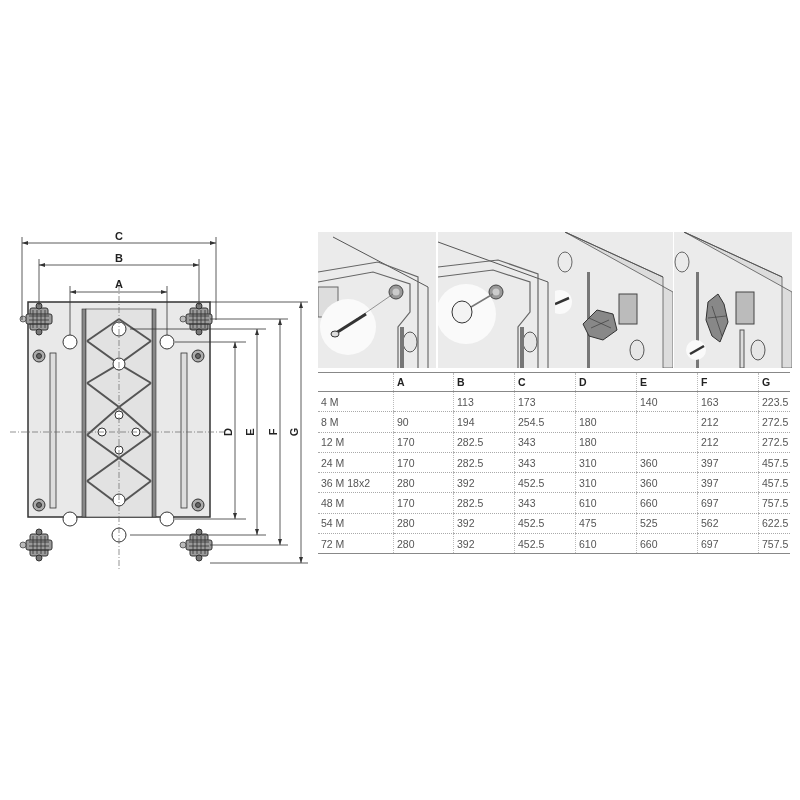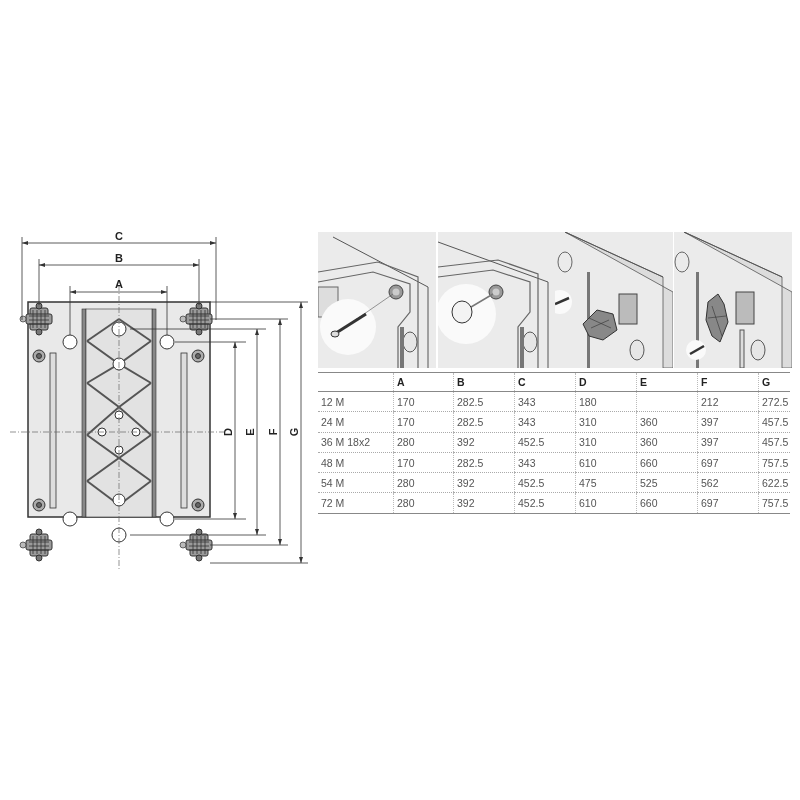--- a/index.html
+++ b/index.html
@@ -236,20 +236,40 @@
       <th class="c2">B</th>
       <th class="c3">C</th>
       <th class="c4">D</th>
       <th class="c5">E</th>
       <th class="c6">F</th>
       <th class="c7">G</th>
     </tr>
   </thead>
   <tbody>
     <tr>
+      <td>4 M</td>
+        <td></td>
+        <td>113</td>
+        <td>173</td>
+        <td></td>
+        <td>140</td>
+        <td>163</td>
+        <td>223.5</td>
+    </tr>
+    <tr>
+      <td>8 M</td>
+        <td>90</td>
+        <td>194</td>
+        <td>254.5</td>
+        <td>180</td>
+        <td></td>
+        <td>212</td>
+        <td>272.5</td>
+    </tr>
+    <tr>
       <td>12 M</td>
         <td>170</td>
         <td>282.5</td>
         <td>343</td>
         <td>180</td>
         <td></td>
         <td>212</td>
         <td>272.5</td>
     </tr>
     <tr>

